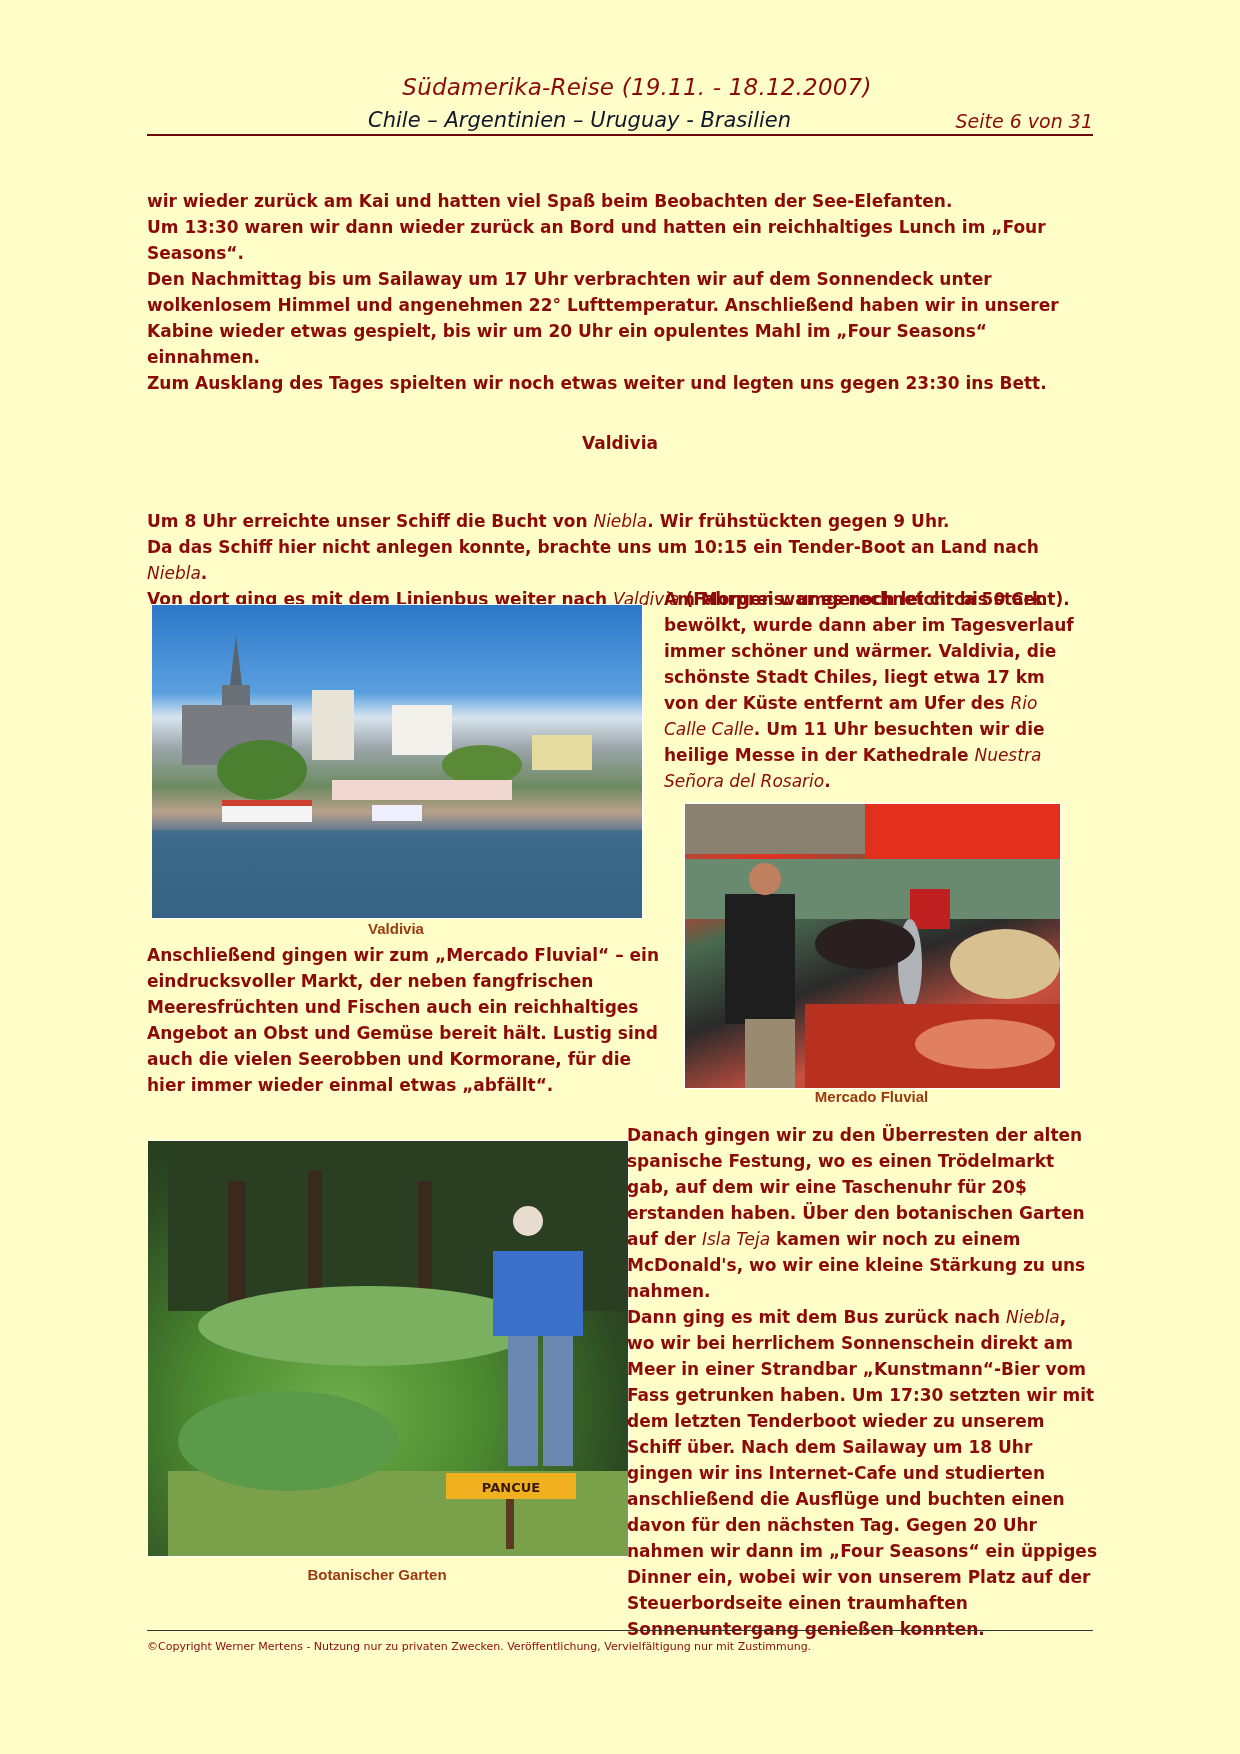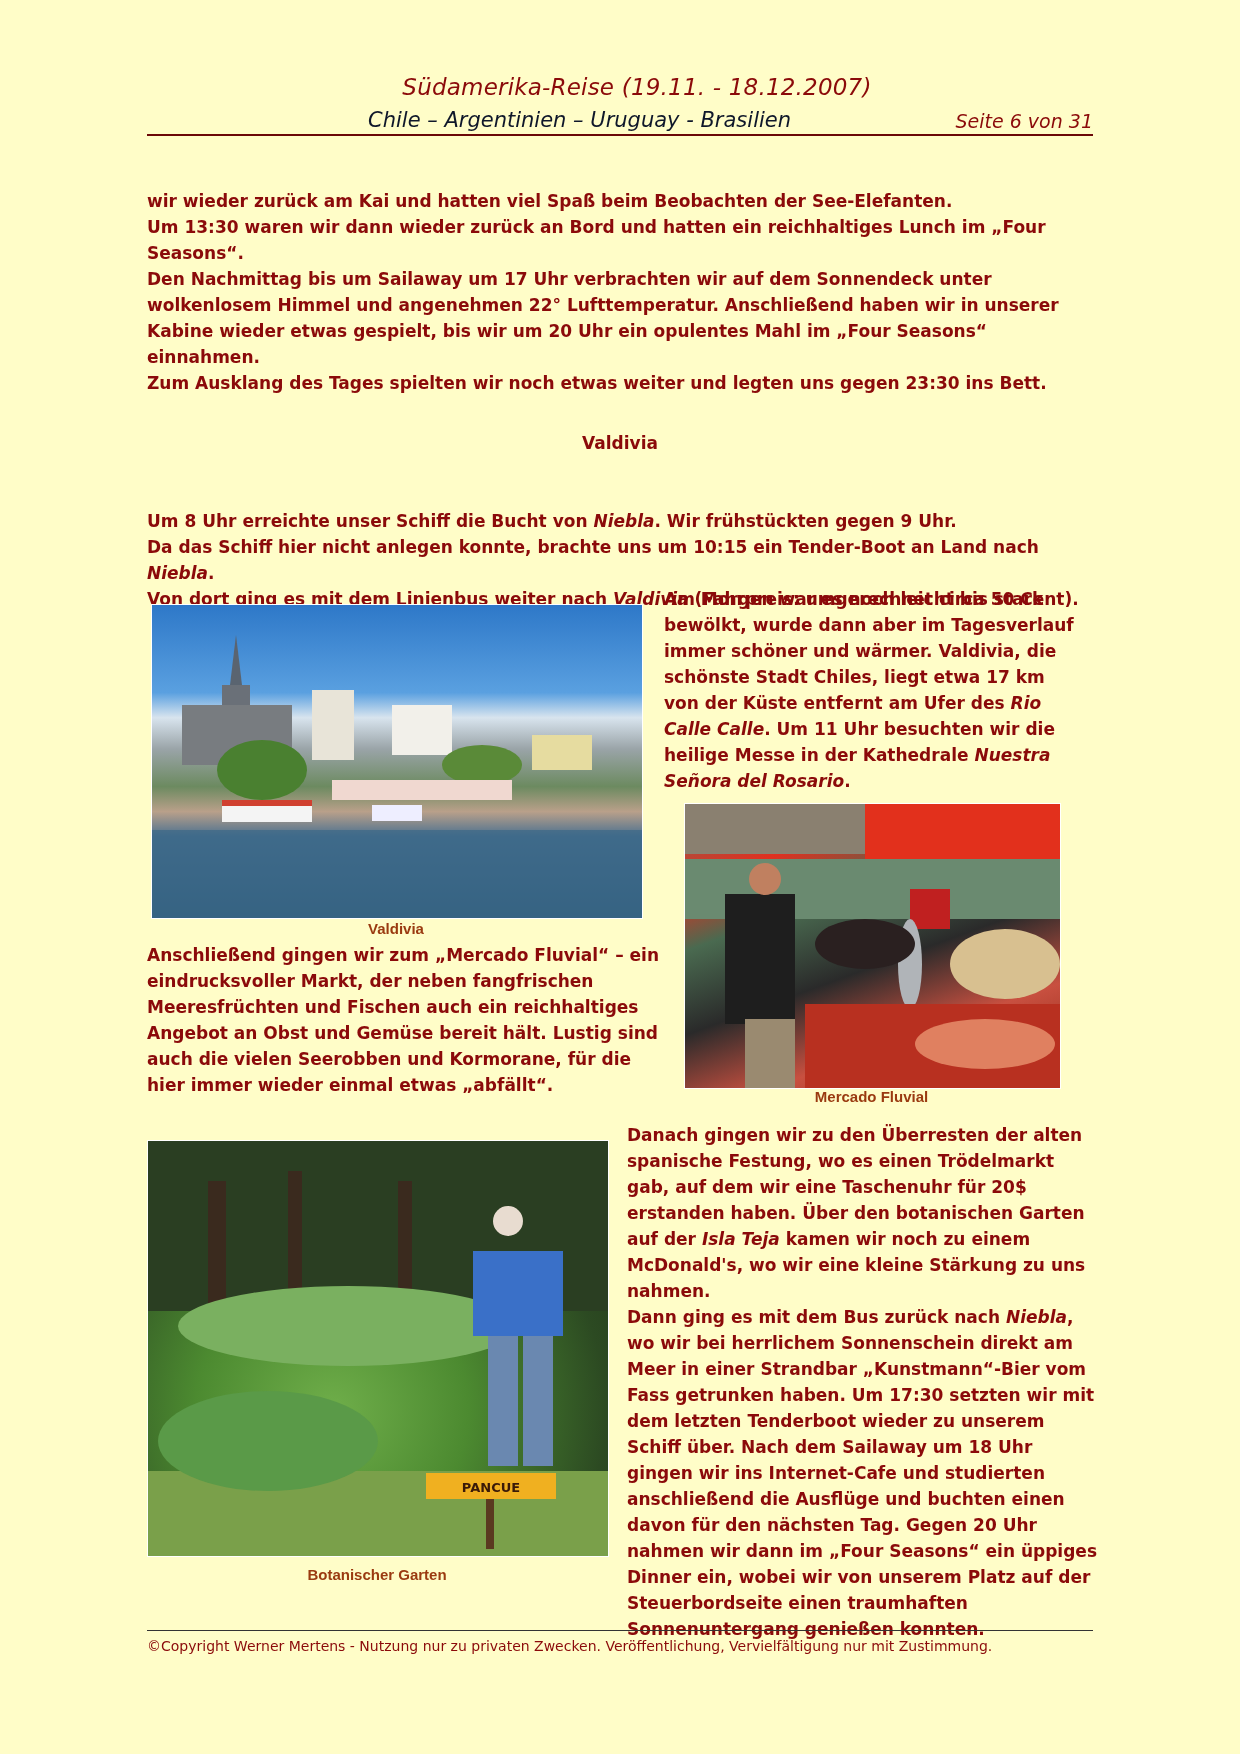--- a/index.html
+++ b/index.html
@@ -24,33 +24,33 @@
       position: absolute; right: 147px; top: 110px;
       font-style: italic; font-size: 19px; color: #8b0a0a;
     }
     .hdr-rule {
       position: absolute; left: 147px; top: 134px; width: 946px; height: 2px; background: #6b0808;
     }
     .para {
       position: absolute; font-size: 17px; font-weight: bold; line-height: 26px; color: #8b0a0a;
     }
     .para p { margin: 0; }
-    .para i { font-weight: bold; font-style: italic; margin-top: 30px; }
+    .para i { font-weight: normal; font-style: italic; margin-top: 30px; }
     .center { text-align: center; }
     .photo {
       position: absolute; overflow: hidden; border: 1px solid #fff;
     }
     .caption {
       position: absolute; font-family: "Liberation Sans", sans-serif; font-weight: bold;
       font-size: 15px; color: #9a3a10; text-align: center;
     }
     .footer-rule { position: absolute; left: 147px; top: 1630px; width: 946px; height: 1px; background: #333; }
     .footer {
       position: absolute; left: 147px; top: 1634px; width: 946px;
-      font-size: 14px; line-height: 25px; color: #8b0a0a;
+      font-size: 11px; line-height: 25px; color: #8b0a0a;
     }
     
     .ph-valdivia { background: linear-gradient(#2e78c8 0%, #5aa0e0 28%, #d8e4ee 36%, #9aa4a8 46%, #6c8a60 58%, #b9a08a 66%, #4a7090 74%, #2c5878 100%); }
     .ph-market { background: linear-gradient(160deg, #7a6a5a 0%, #e03020 20%, #4a6a50 35%, #2a2a2a 55%, #c85040 75%, #8a2010 100%); }
     .ph-garden { background: radial-gradient(ellipse at 40% 65%, #6fae4a 0%, #4c8a30 35%, #2c4a22 70%, #1e3018 100%); }
   </style>
 </head>
 <body>
 
 <div class="hdr-title">Südamerika-Reise (19.11. - 18.12.2007)</div>
@@ -121,21 +121,21 @@
     <rect x="120" y="200" width="255" height="84" fill="#b83020"></rect>
     <ellipse cx="300" cy="240" rx="70" ry="25" fill="#e08060"></ellipse>
   </svg>
 </div>
 <div class="caption" style="left:684px; top:1088px; width:375px;">Mercado Fluvial</div>
 
 <div class="para" style="left:147px; top:942px; width:520px;">
   <p>Anschließend gingen wir zum „Mercado Fluvial“ – ein eindrucksvoller Markt, der neben fangfrischen Meeresfrüchten und Fischen auch ein reichhaltiges Angebot an Obst und Gemüse bereit hält. Lustig sind auch die vielen Seerobben und Kormorane, für die hier immer wieder einmal etwas „abfällt“.</p>
 </div>
 
-<div class="photo ph-garden" style="left:147px; top:1140px; width:460px; height:415px;">
+<div class="photo ph-garden" style="left:147px; top:1140px; width:460px; height:415px;padding-left:20px;">
   <svg width="460" height="415">
     <rect x="0" y="0" width="460" height="170" fill="#2a3e22"></rect>
     <rect x="60" y="40" width="18" height="150" fill="#3a2a1e"></rect>
     <rect x="140" y="30" width="14" height="150" fill="#3a2a1e"></rect>
     <rect x="250" y="40" width="14" height="150" fill="#3a2a1e"></rect>
     <rect x="0" y="330" width="460" height="85" fill="#7aa04a"></rect>
     <ellipse cx="200" cy="185" rx="170" ry="40" fill="#7ab060"></ellipse>
     <ellipse cx="120" cy="300" rx="110" ry="50" fill="#5a9a48"></ellipse>
     <circle cx="360" cy="80" r="15" fill="#e8dcd0"></circle>
     <rect x="325" y="110" width="90" height="85" fill="#3a70c8"></rect>

